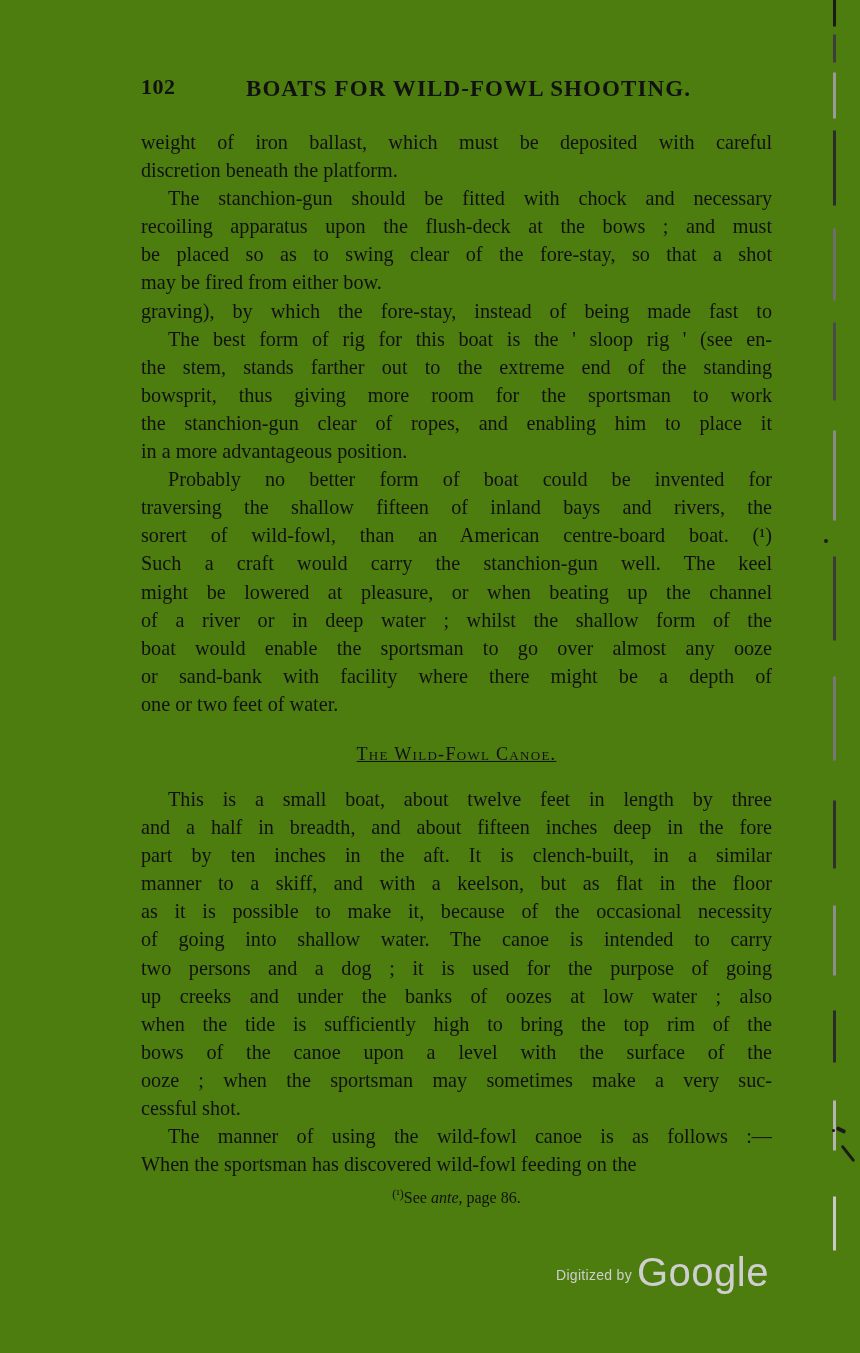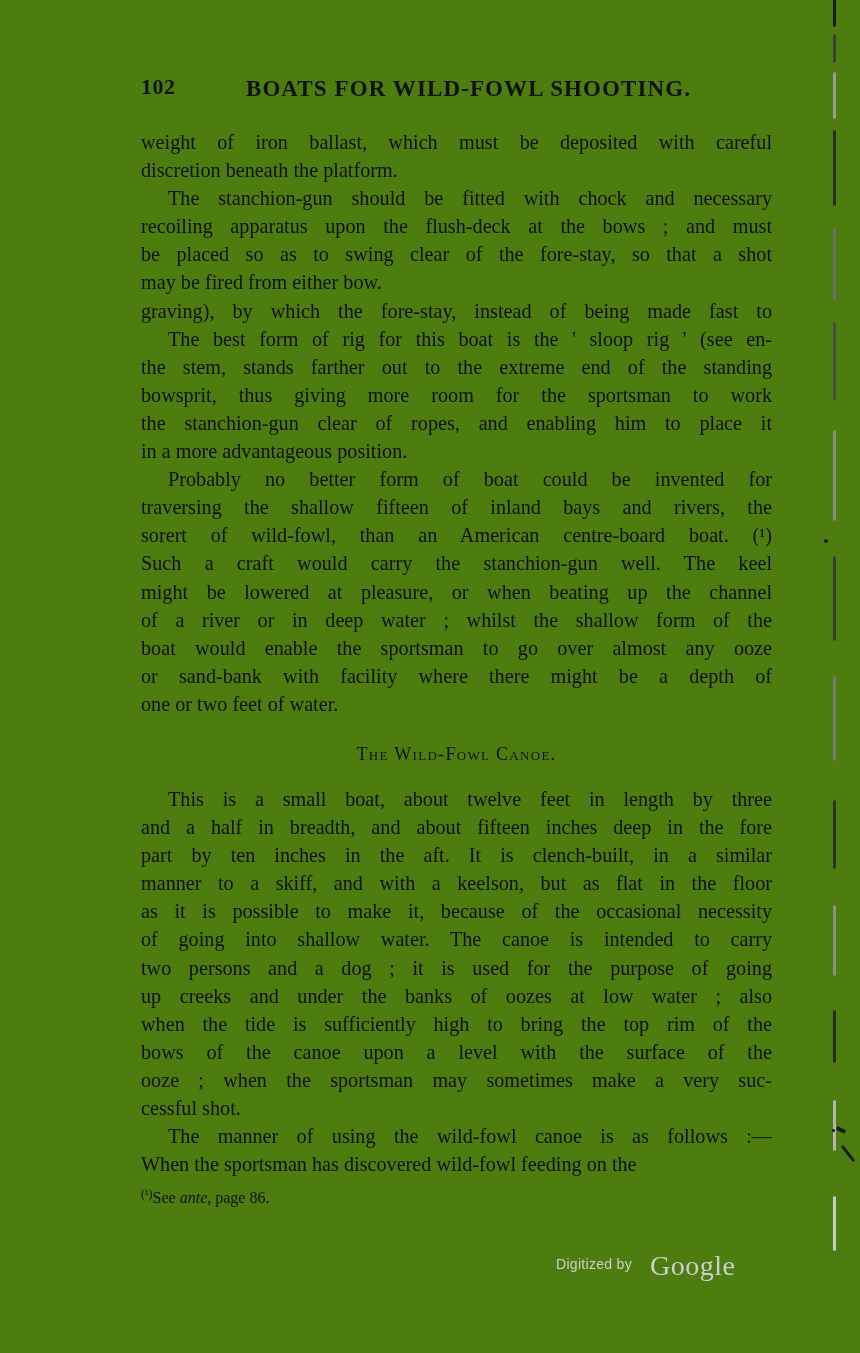--- a/index.html
+++ b/index.html
@@ -49,20 +49,21 @@
     letter-spacing: 1.1px;
     padding-left: 24px;
   }
 
   
   .textblock {
     position: absolute;
     left: 141px;
     top: 128px;
     width: 631px;
+    text-decoration: underline;
   }
   .para {
     margin: 0;
     font-size: 20.2px;
     line-height: 28.1px;
   }
   
   .ln {
     display: block;
     text-align: justify;
@@ -104,20 +105,21 @@
     padding-top: 26px;
     padding-bottom: 20px;
   }
 
   
   .footnote {
     position: absolute;
     left: 141px;
     top: 1184px;
     width: 631px;
+    text-align: center;
     font-size: 16px;
     line-height: 20px;
   }
   .footnote .it {
     font-style: italic;
   }
   .fn-marker {
     font-size: 12px;
     vertical-align: 0.45em;
   }
@@ -130,24 +132,24 @@
     color: #cfcfcf;
     white-space: nowrap;
   }
   .wm-prefix {
     font-family: "Liberation Sans", sans-serif;
     font-size: 14px;
     letter-spacing: 0.3px;
     vertical-align: 6px;
   }
   .wm-brand {
-    font-family: Liberation Serif, serif;
-    font-size: 28px;
+    font-family: Liberation Sans, sans-serif;
+    font-size: 40px;
     letter-spacing: 0.5px;
-    margin-left: 18px;
+    margin-left: 5px;
   }
 
   
   .scan-edge {
     position: absolute;
     top: 0;
     left: 833px;
     width: 3px;
     height: 1353px;
     background: linear-gradient(to bottom,

